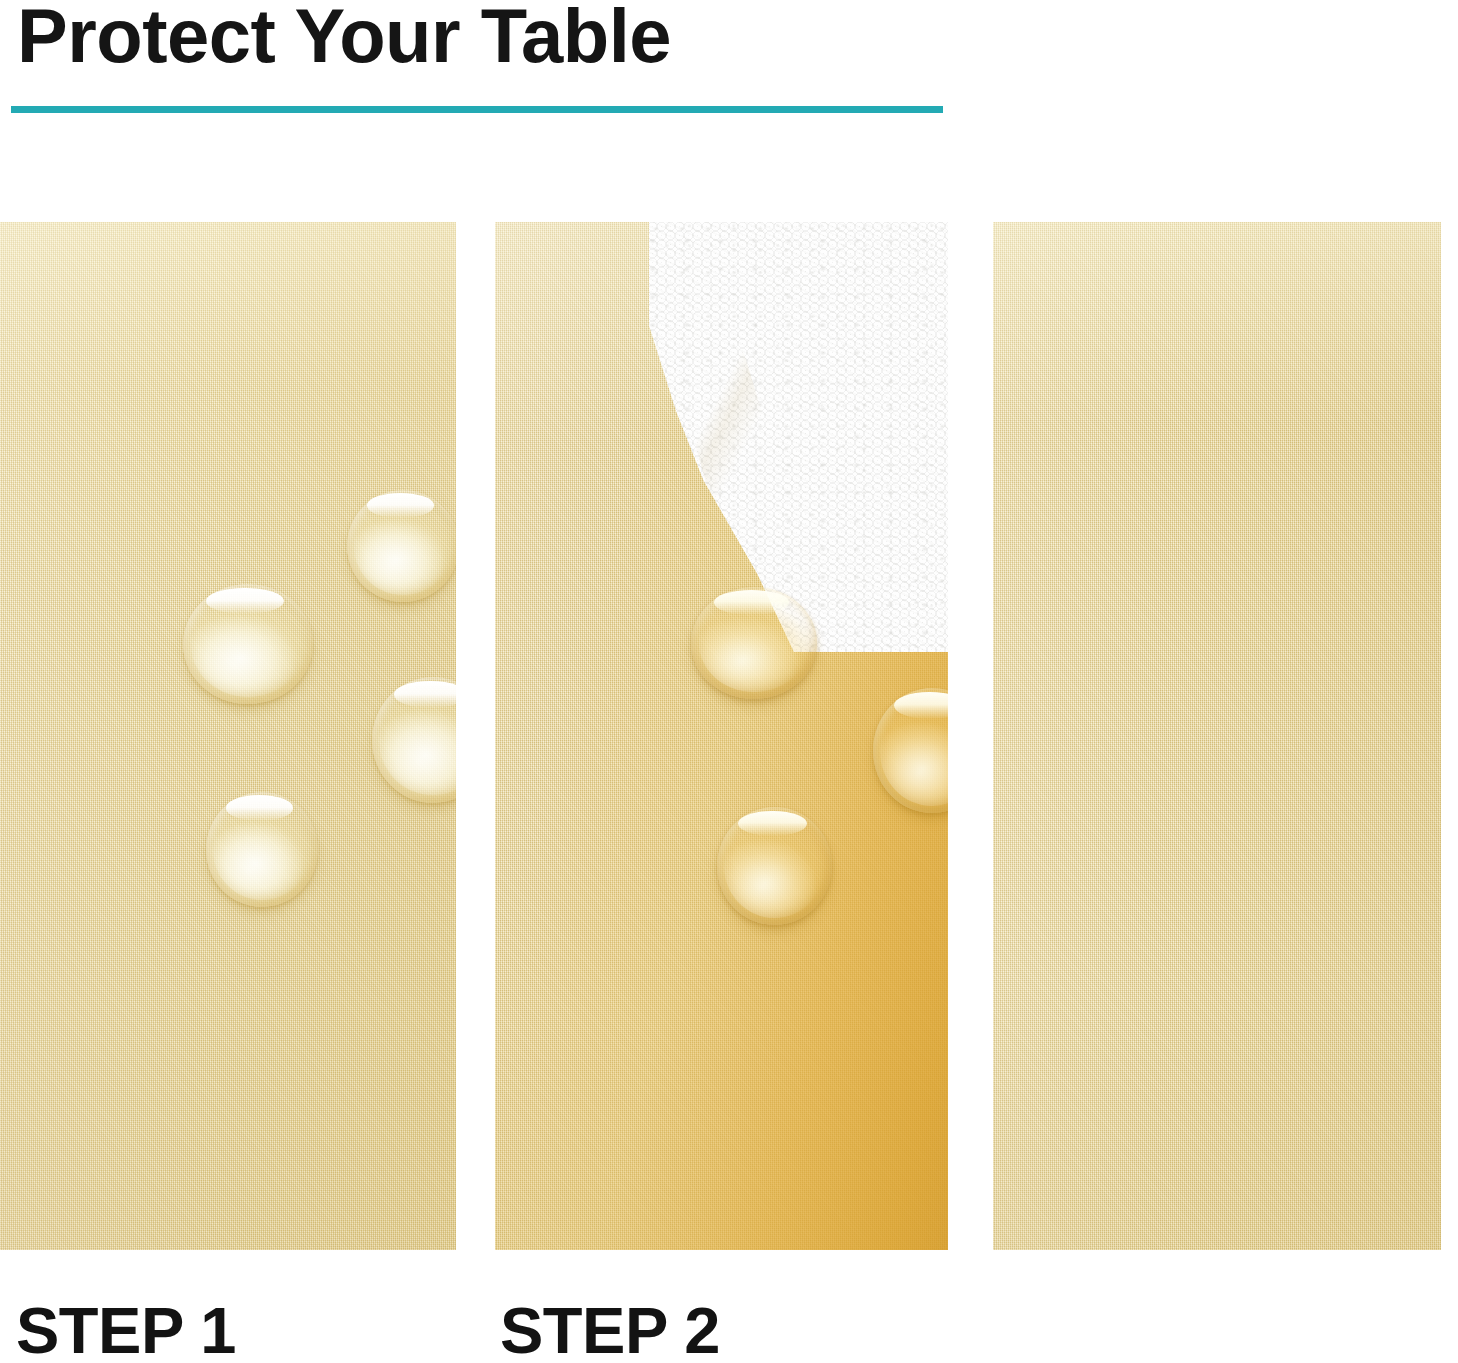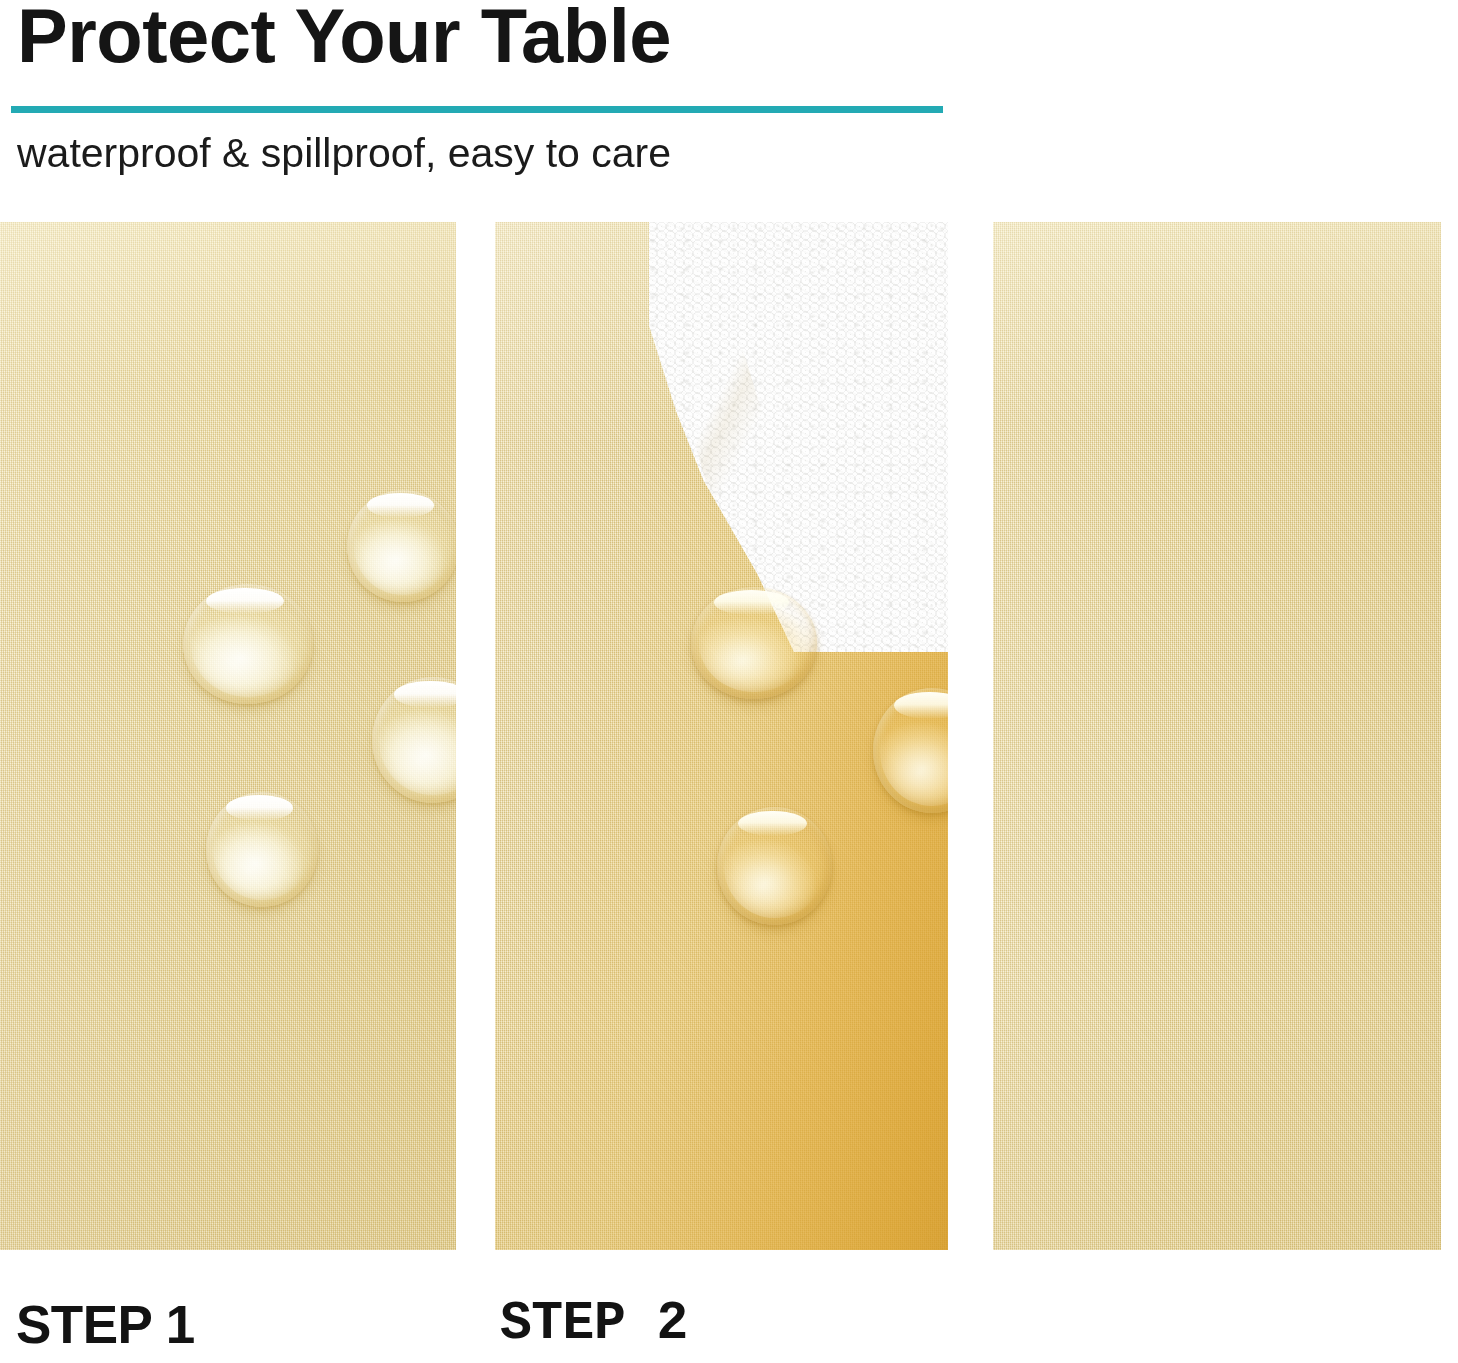--- a/index.html
+++ b/index.html
@@ -234,38 +234,37 @@
   #steps {
     position: absolute;
     left: 0;
     top: 1250px;
     width: 1458px;
     height: 113px;
   }
   .step-label {
     position: absolute;
     top: 48px;
-    font-size: 53px;
+    font-size: 65px;
     font-weight: 700;
     letter-spacing: -0.5px;
     color: #131313;
     line-height: 1;
     white-space: nowrap;
   }
   #step-label-1 { left: 16px; }
-  #step-label-2 { left: 500px; font-family: Liberation Mono, monospace; }
+  #step-label-2 { left: 500px; }
   #step-label-3 { left: 999px; }
 </style>
 </head>
 <body>
 
 <div id="header">
   <div id="page-title">Protect Your Table</div>
   <div id="title-rule"></div>
-  <div id="subtitle">waterproof &amp; spillproof, easy to care</div>
 </div>
 
 <div id="panels">
 
   <div class="panel" id="panel-1">
     <div class="fabric"></div>
     <div class="shade"></div>
     <div class="droplet" style="left:347px; top:268px; width:112px; height:112px;"></div>
     <div class="droplet" style="left:183px; top:362px; width:130px; height:120px;"></div>
     <div class="droplet" style="left:372px; top:455px; width:122px; height:126px;"></div>

